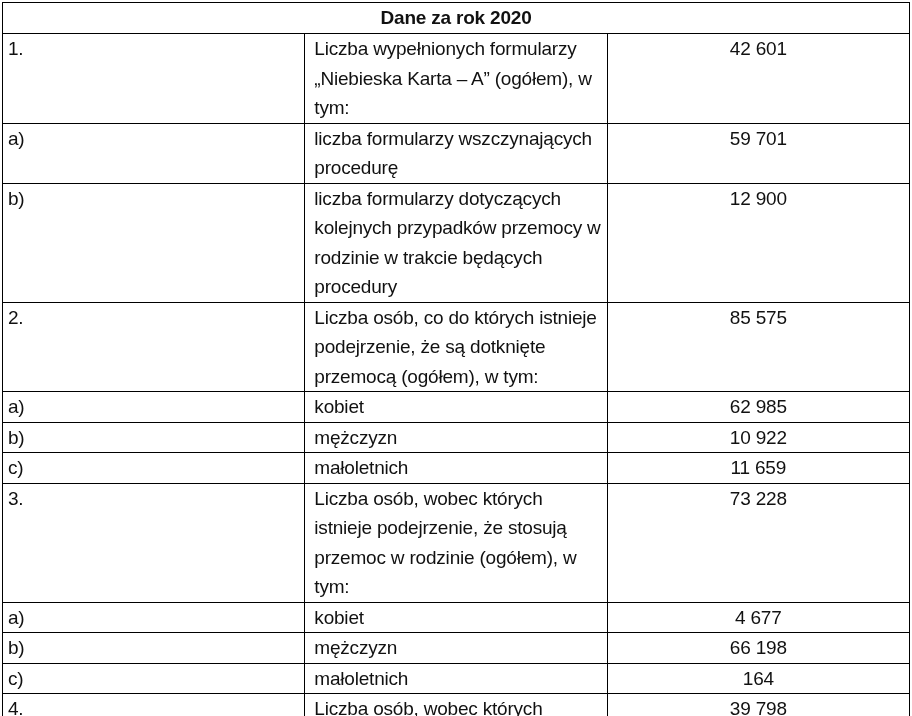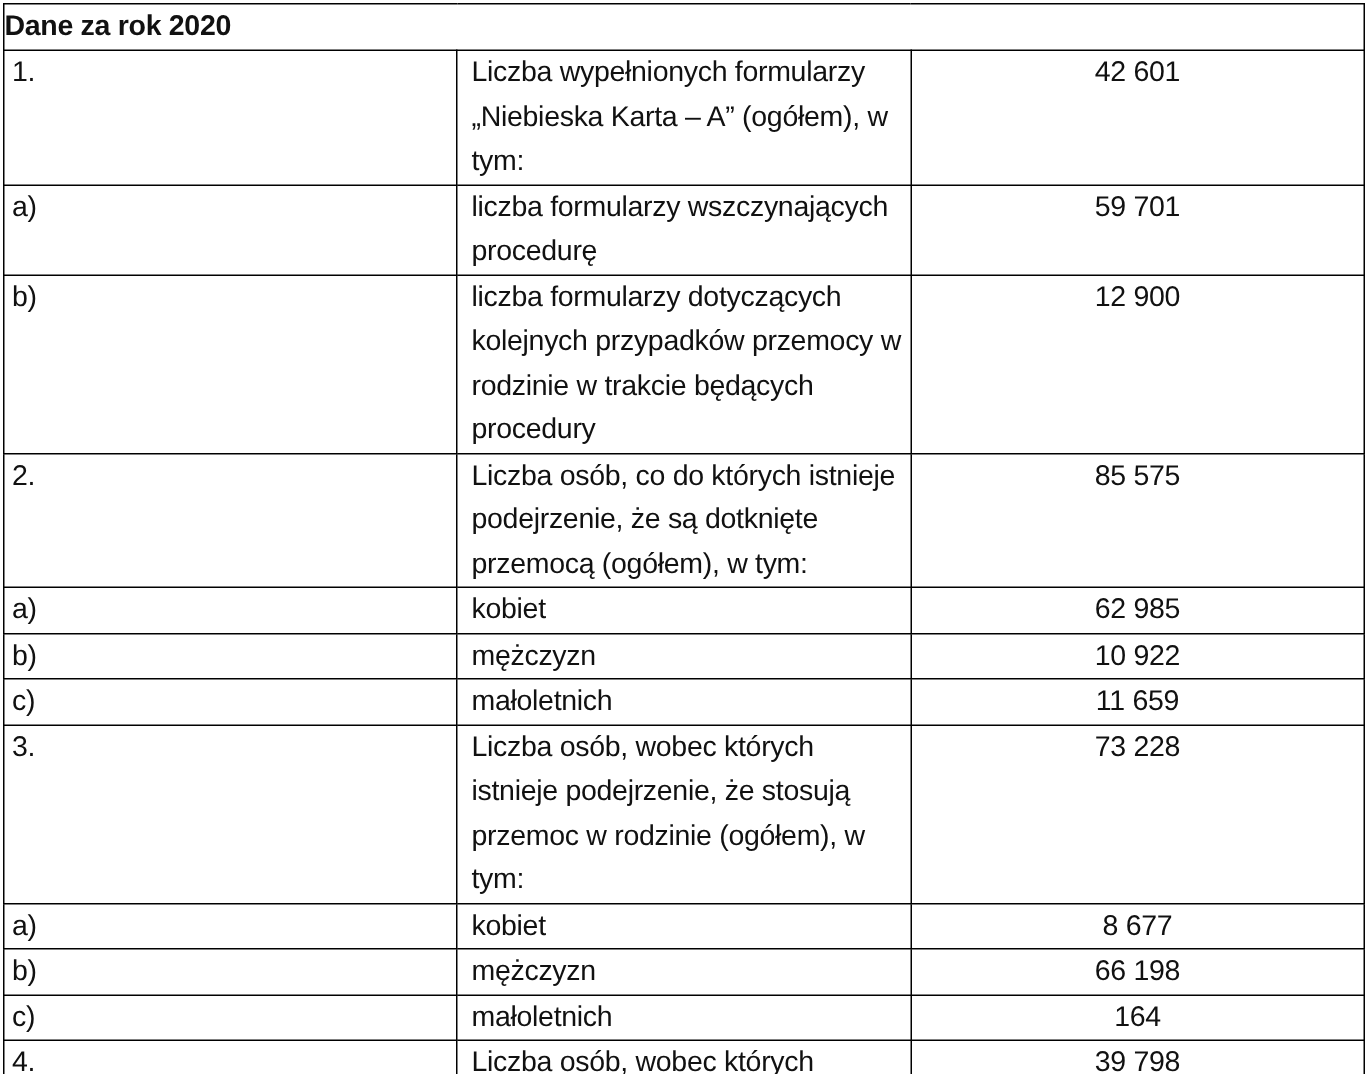--- a/index.html
+++ b/index.html
@@ -39,21 +39,21 @@
       width: 629px;
       padding-left: 9px;
     }
     table.stats td.val-col {
       width: 214px;
       text-align: center;
     }
     table.stats th.title {
       border: 1.5px solid #000000;
       font-weight: bold;
-      text-align: left;
+      text-align: center;
       line-height: 30px;
       height: 30px;
       font-size: 19px;
       padding: 0;
     }
   </style>
 </head>
 <body>
 
 <table class="stats">
@@ -99,21 +99,21 @@
       <td class="val-col">11 659</td>
     </tr>
     <tr style="height: 59px;">
       <td class="num-col">3.</td>
       <td class="desc-col">Liczba osób, wobec których istnieje podejrzenie, że stosują przemoc w rodzinie (ogółem), w tym:</td>
       <td class="val-col">73 228</td>
     </tr>
     <tr style="height: 29.5px;">
       <td class="num-col">a)</td>
       <td class="desc-col">kobiet</td>
-      <td class="val-col">8 677</td>
+      <td class="val-col">4 677</td>
     </tr>
     <tr style="height: 29.5px;">
       <td class="num-col">b)</td>
       <td class="desc-col">mężczyzn</td>
       <td class="val-col">66 198</td>
     </tr>
     <tr style="height: 29.5px;">
       <td class="num-col">c)</td>
       <td class="desc-col">małoletnich</td>
       <td class="val-col">164</td>

